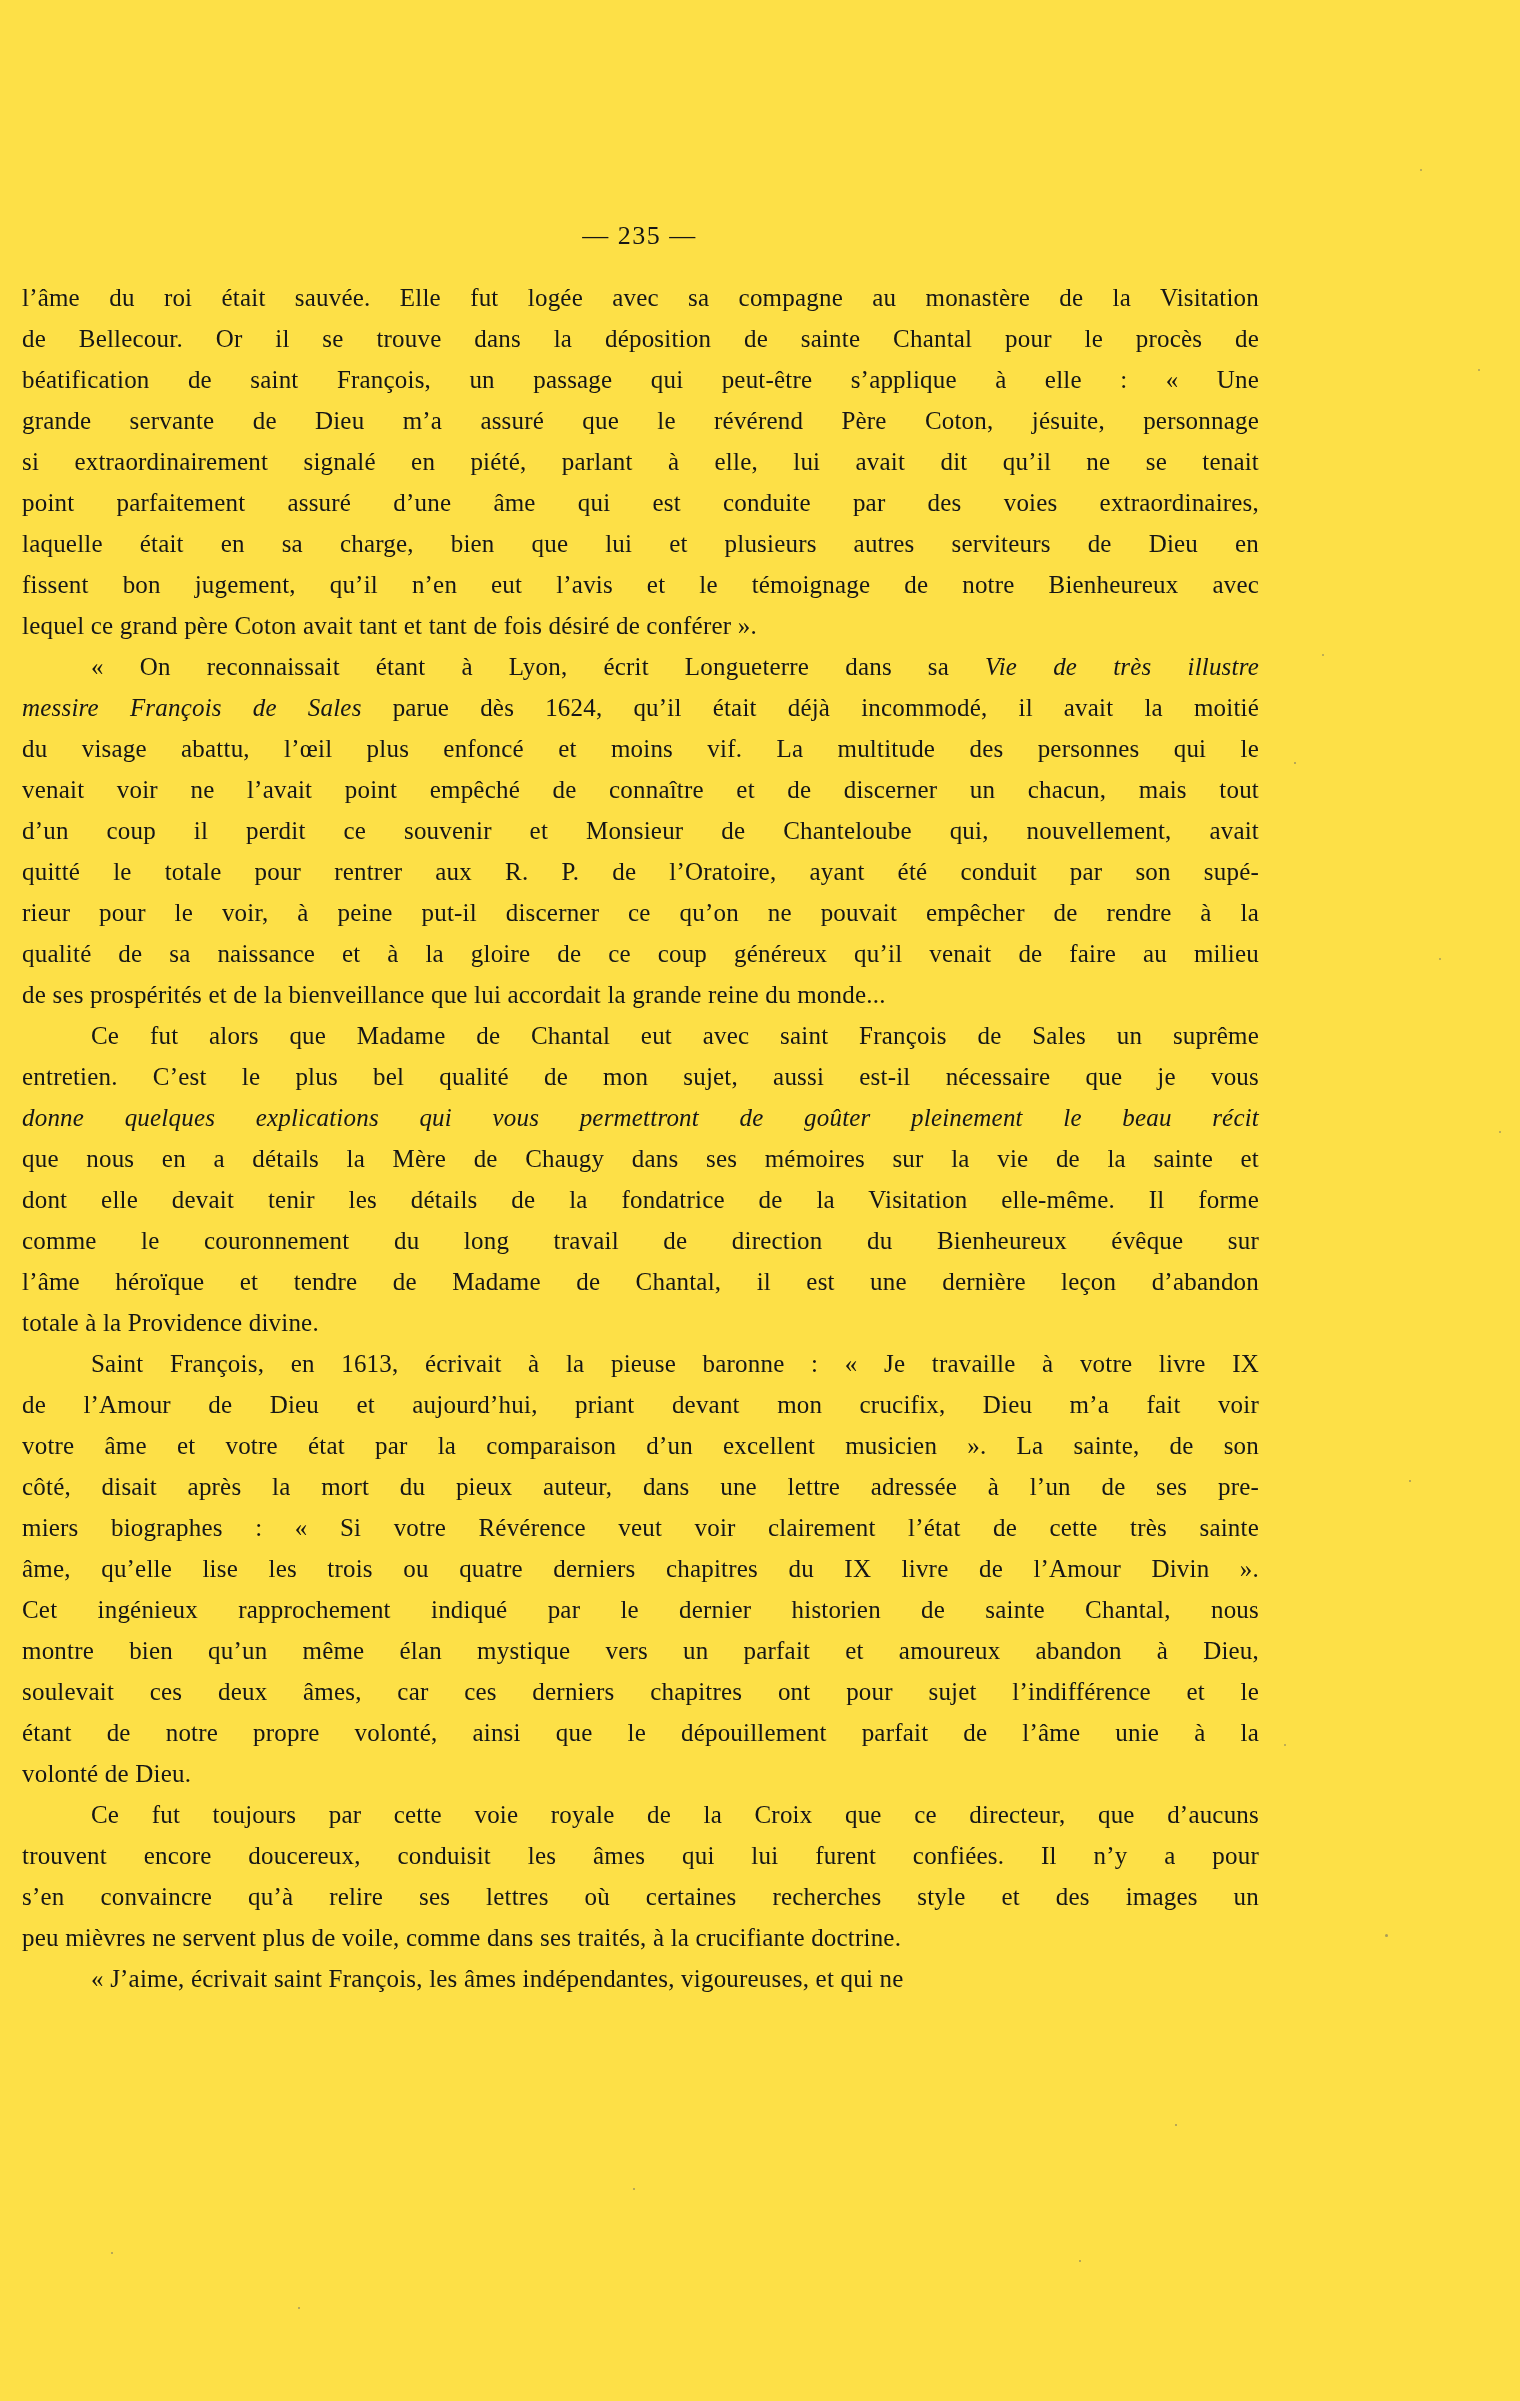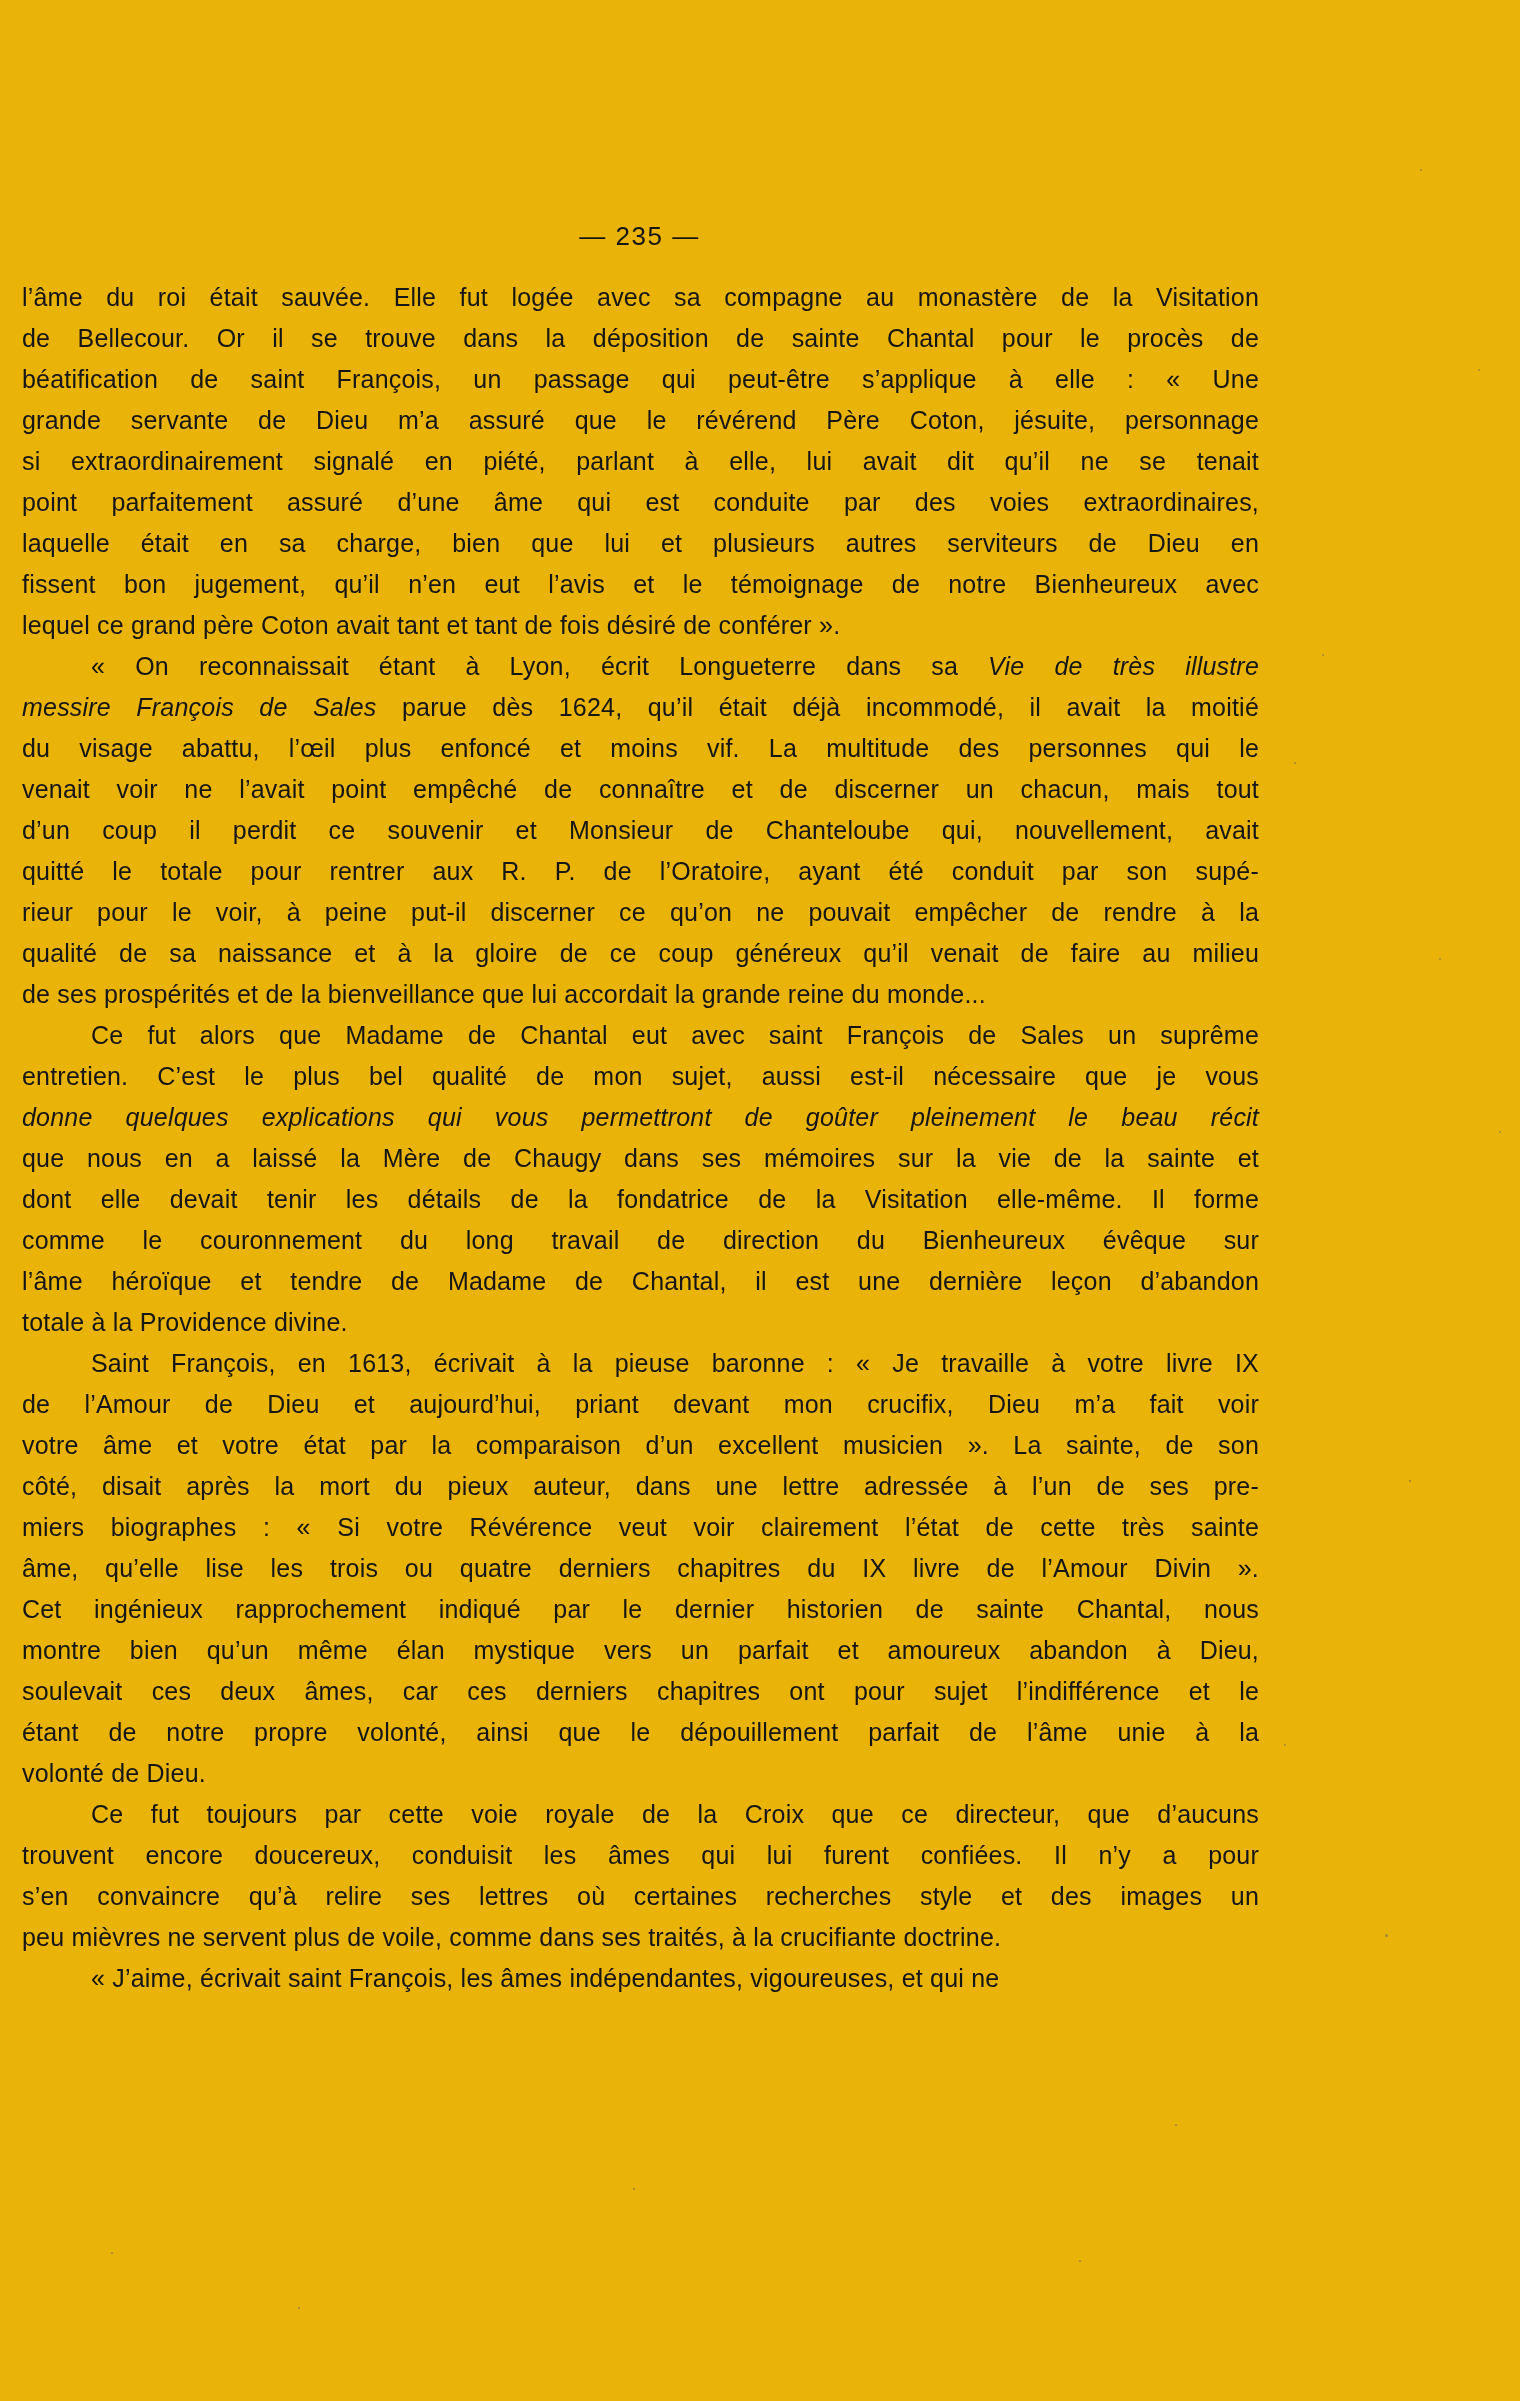--- a/index.html
+++ b/index.html
@@ -4,23 +4,23 @@
 <style>
   html, body {
     margin: 0;
     padding: 0;
     background: #ffffff;
   }
   .page {
     position: relative;
     width: 1521px;
     height: 2401px;
-    background: #eab308;
+    background: #fde047;
     overflow: hidden;
-    font-family: Liberation Sans, sans-serif;
+    font-family: Liberation Serif, serif;
     color: #161616;
   }
   .page-number {
     position: absolute;
     top: 221px;
     left: 21px;
     width: 1237px;
     text-align: center;
     font-size: 26px;
     letter-spacing: 1.5px;
@@ -80,21 +80,21 @@
         <div class="line"><span>d’un coup il perdit ce souvenir et Monsieur de Chanteloube qui, nouvellement, avait</span></div>
         <div class="line"><span>quitté le totale pour rentrer aux R. P. de l’Oratoire, ayant été conduit par son supé-</span></div>
         <div class="line"><span>rieur pour le voir, à peine put-il discerner ce qu’on ne pouvait empêcher de rendre à la</span></div>
         <div class="line"><span>qualité de sa naissance et à la gloire de ce coup généreux qu’il venait de faire au milieu</span></div>
         <div class="line last"><span>de ses prospérités et de la bienveillance que lui accordait la grande reine du monde...</span></div>
       </div>
       <div class="paragraph indent">
         <div class="line"><span>Ce fut alors que Madame de Chantal eut avec saint François de Sales un suprême</span></div>
         <div class="line"><span>entretien. C’est le plus bel qualité de mon sujet, aussi est-il nécessaire que je vous</span></div>
         <div class="line"><span class="it">donne quelques explications qui vous permettront de goûter pleinement le beau récit</span></div>
-        <div class="line"><span>que nous en a laissé la Mère de Chaugy dans ses mémoires sur la vie de la sainte et</span></div>
+        <div class="line"><span>que nous en a détails la Mère de Chaugy dans ses mémoires sur la vie de la sainte et</span></div>
         <div class="line"><span>dont elle devait tenir les détails de la fondatrice de la Visitation elle-même. Il forme</span></div>
         <div class="line"><span>comme le couronnement du long travail de direction du Bienheureux évêque sur</span></div>
         <div class="line"><span>l’âme héroïque et tendre de Madame de Chantal, il est une dernière leçon d’abandon</span></div>
         <div class="line last"><span>totale à la Providence divine.</span></div>
       </div>
       <div class="paragraph indent">
         <div class="line"><span>Saint François, en 1613, écrivait à la pieuse baronne : « Je travaille à votre livre IX</span></div>
         <div class="line"><span>de l’Amour de Dieu et aujourd’hui, priant devant mon crucifix, Dieu m’a fait voir</span></div>
         <div class="line"><span>votre âme et votre état par la comparaison d’un excellent musicien ». La sainte, de son</span></div>
         <div class="line"><span>côté, disait après la mort du pieux auteur, dans une lettre adressée à l’un de ses pre-</span></div>

